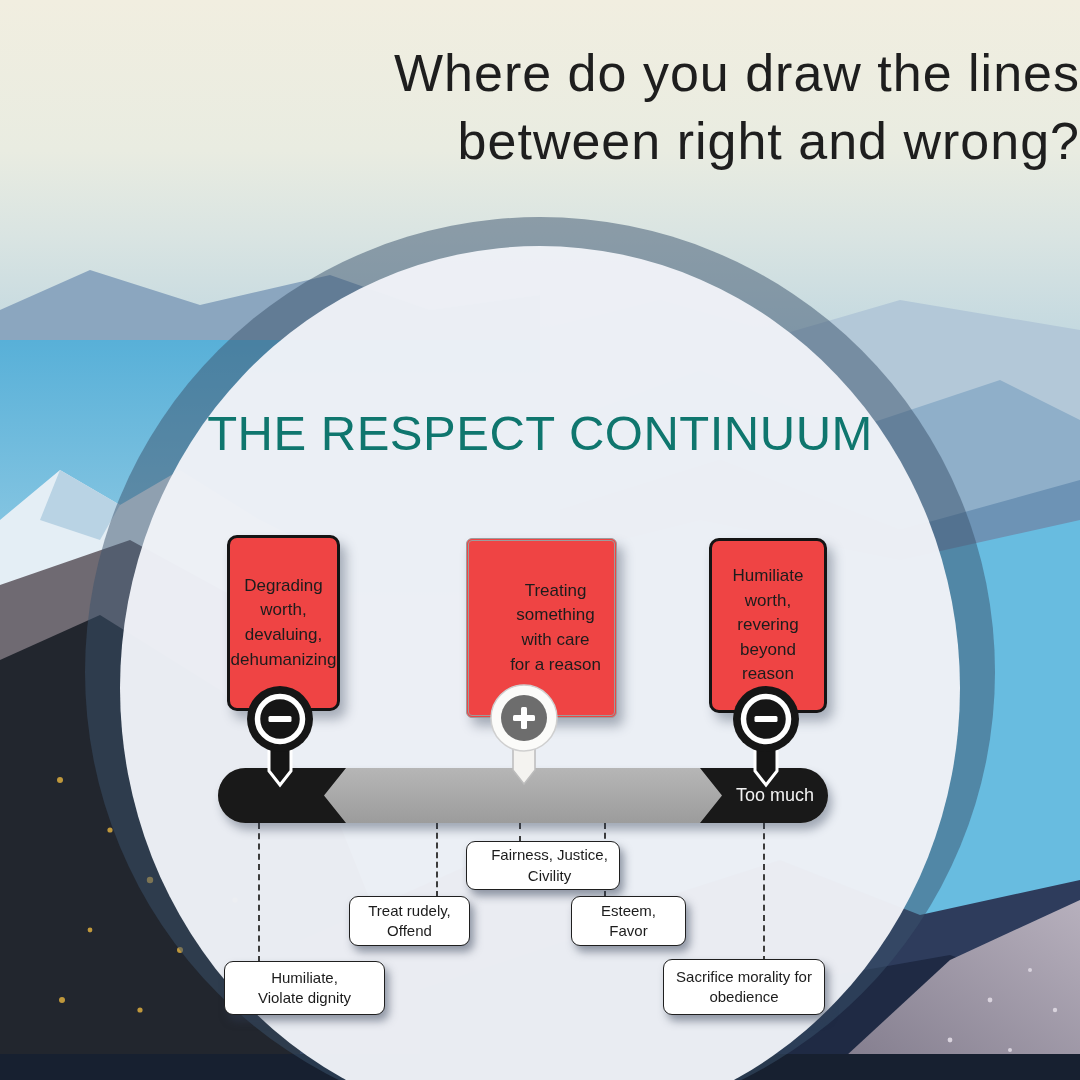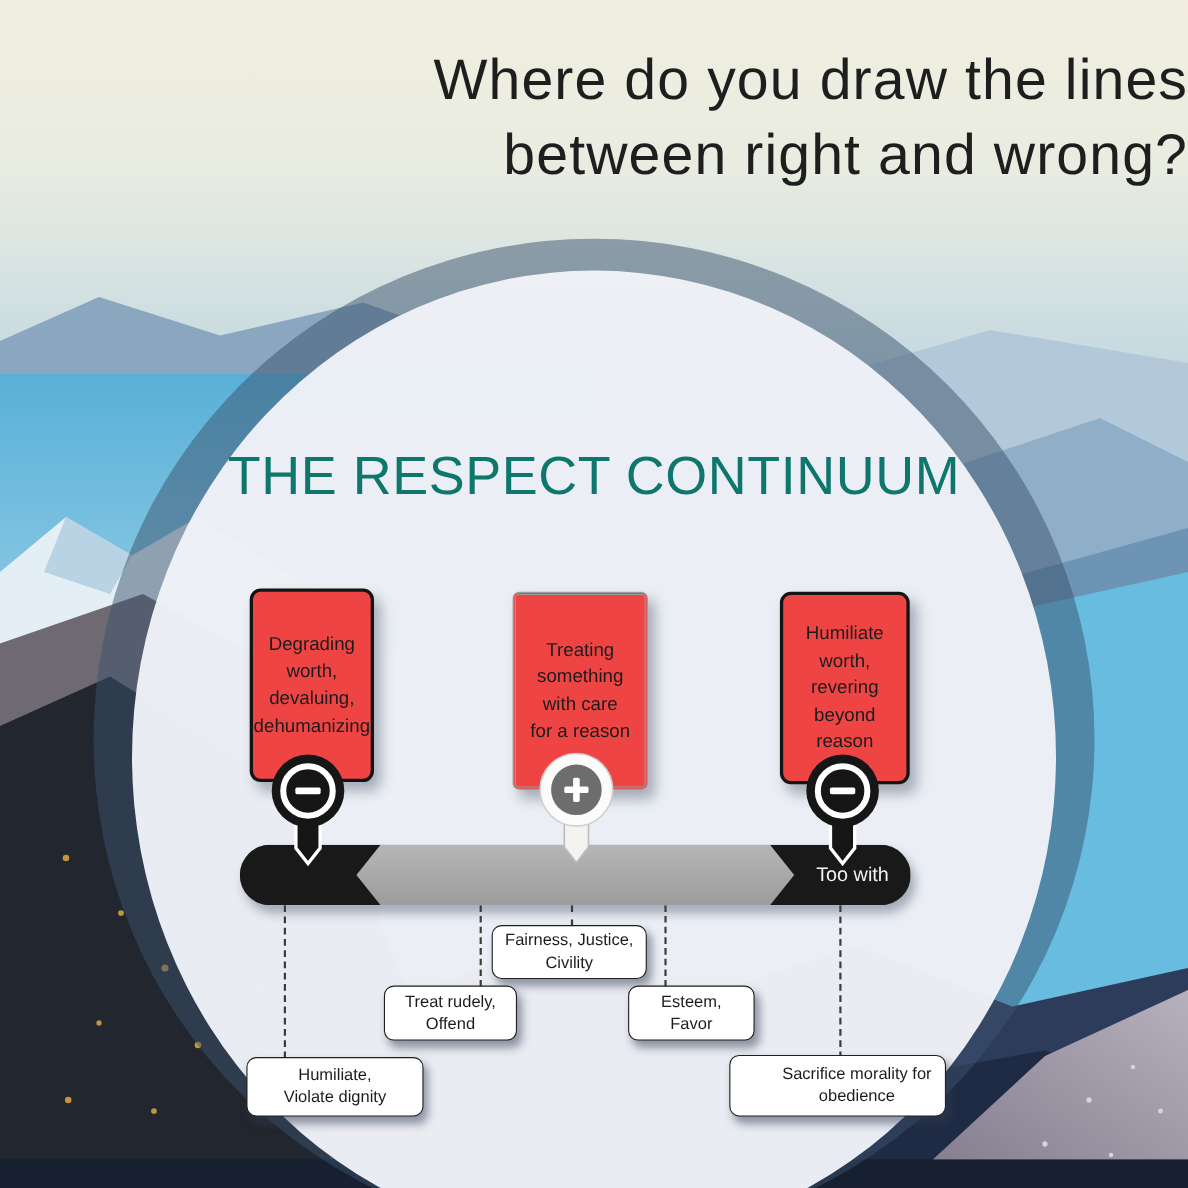--- a/index.html
+++ b/index.html
@@ -25,21 +25,21 @@
     position:absolute;top:405px;left:0;right:0;z-index:3;text-align:center;
     font-size:49px;color:#0f766e;letter-spacing:0.5px;font-weight:400;
   }
   .card{
     position:absolute;z-index:4;background:#ef4444;
     display:flex;align-items:center;justify-content:center;text-align:center;
     white-space:pre-line;font-size:17px;line-height:1.45;color:#1c1c1c;
     box-shadow:6px 8px 12px rgba(50,62,84,0.38);
   }
   .card-dark{border:3.5px solid #141414;border-radius:10px;}
-  .card-light{border:3px double #9c9c9c;border-radius:6px;}
+  .card-light{border:3px double #9c9c9c;border-radius:6px;padding-left:28px;}
   #card-left{left:227px;top:535px;width:107px;height:170px;}
   #card-center{left:466px;top:538px;width:117px;height:174px;}
   #card-right{left:709px;top:538px;width:112px;height:169px;}
   .marker{position:absolute;z-index:6;width:90px;height:112px;}
   #marker-left{left:235px;top:681px;}
   #marker-center{left:479px;top:680px;}
   #marker-right{left:721px;top:681px;}
   #bar{
     position:absolute;left:218px;top:768px;width:610px;height:55px;z-index:5;
     border-radius:28px;overflow:hidden;background:linear-gradient(#b6b6b6,#9c9c9c);
@@ -74,25 +74,25 @@
   #conn-2{left:436px;top:823px;height:74px;}
   #conn-3{left:519px;top:823px;height:19px;}
   #conn-4{left:604px;top:823px;height:74px;}
   #conn-5{left:763px;top:823px;height:139px;}
   .outcome{
     position:absolute;z-index:4;background:#ffffff;border:1.5px solid #1f1f1f;border-radius:9px;
     display:flex;align-items:center;justify-content:center;text-align:center;
     white-space:pre-line;font-size:15px;line-height:1.35;color:#1c1c1c;
     box-shadow:4px 6px 8px rgba(50,62,84,0.5);
   }
-  #outcome-fairness{left:447px;top:841px;width:139px;height:47px;}
+  #outcome-fairness{left:466px;top:841px;width:139px;height:47px;padding-left:13px;}
   #outcome-treat{left:349px;top:896px;width:119px;height:48px;}
   #outcome-esteem{left:571px;top:896px;width:113px;height:48px;}
   #outcome-humiliate{left:224px;top:961px;width:159px;height:52px;}
-  #outcome-sacrifice{left:663px;top:959px;width:160px;height:54px;padding-left:35px;}
+  #outcome-sacrifice{left:663px;top:959px;width:160px;height:54px;}
 </style>
 </head>
 <body>
 
 <div id="canvas">
 
   <svg id="bg-svg" viewBox="0 0 1080 1080" preserveAspectRatio="none" aria-hidden="true">
     <defs>
       <linearGradient id="sky" x1="0" y1="0" x2="0" y2="1">
         <stop offset="0" stop-color="#f1eee0"></stop>
@@ -193,21 +193,21 @@
   <svg class="marker" id="marker-right" viewBox="0 0 90 112">
     <polygon points="34,58 56,58 56,90 45,104 34,90" fill="#161616" stroke="#ffffff" stroke-width="3"></polygon>
     <circle cx="45" cy="38" r="33" fill="#161616"></circle>
     <circle cx="45" cy="38" r="22.5" fill="#161616" stroke="#ffffff" stroke-width="5.5"></circle>
     <rect x="33.5" y="35" width="23" height="6" rx="1.5" fill="#ffffff"></rect>
   </svg>
 
   <div id="bar">
     <div class="seg-black-left"></div>
     <div class="seg-black-right"></div>
-    <div class="bar-label" id="label-too-much">Too with</div>
+    <div class="bar-label" id="label-too-much">Too much</div>
   </div>
 
   <div class="connector" id="conn-1"></div>
   <div class="connector" id="conn-2"></div>
   <div class="connector" id="conn-3"></div>
   <div class="connector" id="conn-4"></div>
   <div class="connector" id="conn-5"></div>
 
   <div class="outcome" id="outcome-fairness">
     <span>Fairness, Justice,

